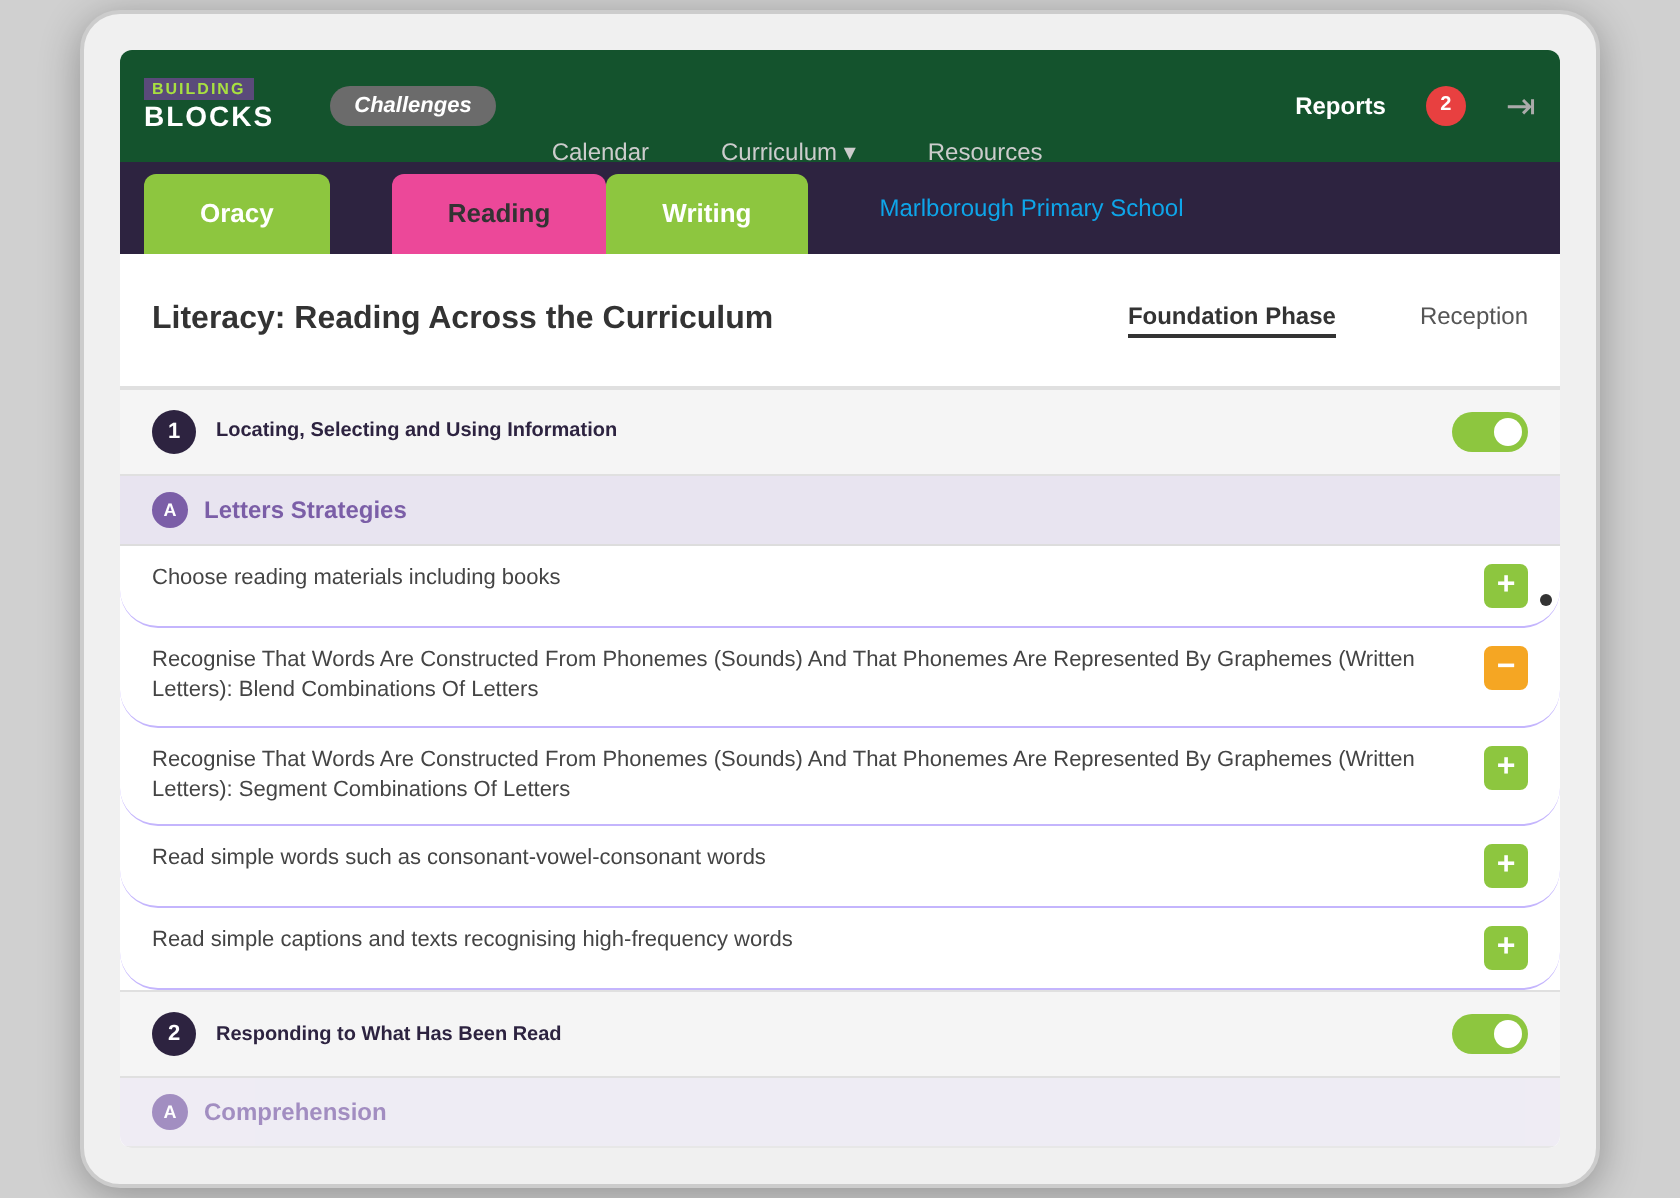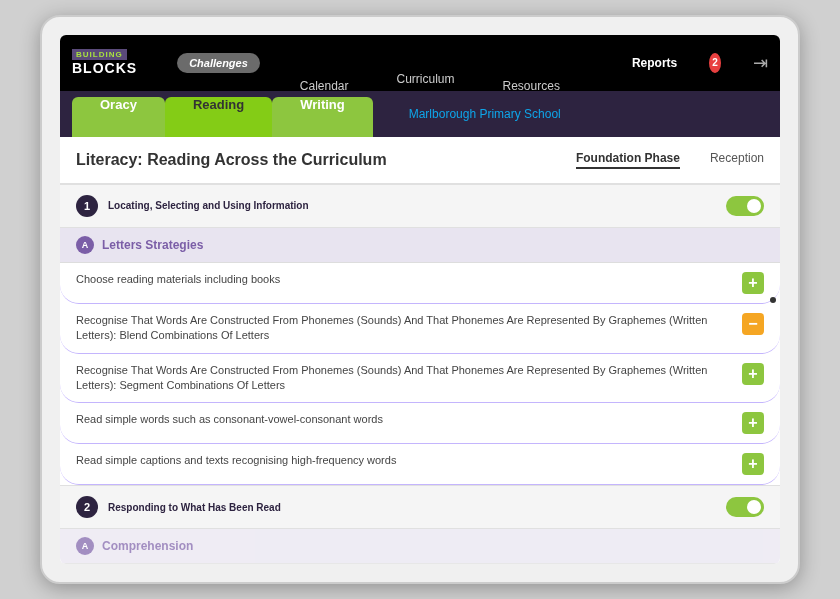--- a/index.html
+++ b/index.html
@@ -23,26 +23,26 @@
 
     .tablet-screen {
       background: #fff;
       border-radius: 6px;
       overflow: hidden;
       position: relative;
     }
 
     
     .top-nav {
-      background: #000000;
+      background: #14532d;
       display: flex;
       align-items: center;
       padding: 0 12px;
       height: 56px;
-      gap: 32px;
+      gap: 20px;
     }
 
     .logo-area {
       display: flex;
       flex-direction: column;
       align-items: flex-start;
       margin-right: 8px;
     }
 
     .logo-building {
@@ -115,38 +115,39 @@
       display: flex;
       align-items: stretch;
       height: 46px;
       padding: 0 12px;
       gap: 0;
       position: relative;
     }
 
     .tab {
       display: flex;
-      align-items: flex-start;
+      align-items: center;
       justify-content: center;
       padding: 0 28px;
       font-size: 13px;
       font-weight: bold;
       cursor: pointer;
       border-radius: 6px 6px 0 0;
       margin-top: 6px;
     }
 
     .tab-oracy {
       background: #8dc63f;
       color: #fff;
     }
 
     .tab-reading {
-      background: #84cc16;
+      background: #ec4899;
       color: #333;
+      margin-left: 31px;
     }
 
     .tab-writing {
       background: #8dc63f;
       color: #fff;
     }
 
     .school-name {
       color: #0ea5e9;
       font-size: 12px;
@@ -158,37 +159,37 @@
     
     .content-area {
       background: #fff;
       padding: 0;
     }
 
     
     .literacy-header {
       display: flex;
       align-items: flex-start;
-      padding: 14px 16px;
+      padding: 24px 16px;
       border-bottom: 1px solid #e0e0e0;
     }
 
     .literacy-title {
       font-size: 16px;
       color: #333;
       flex: 1;
     }
 
     .literacy-title span {
       font-weight: bold;
     }
 
     .phase-tabs {
       display: flex;
-      gap: 30px;
+      gap: 42px;
     }
 
     .phase-tab {
       font-size: 12px;
       color: #555;
       cursor: pointer;
       padding-bottom: 2px;
     }
 
     .phase-tab.active {

